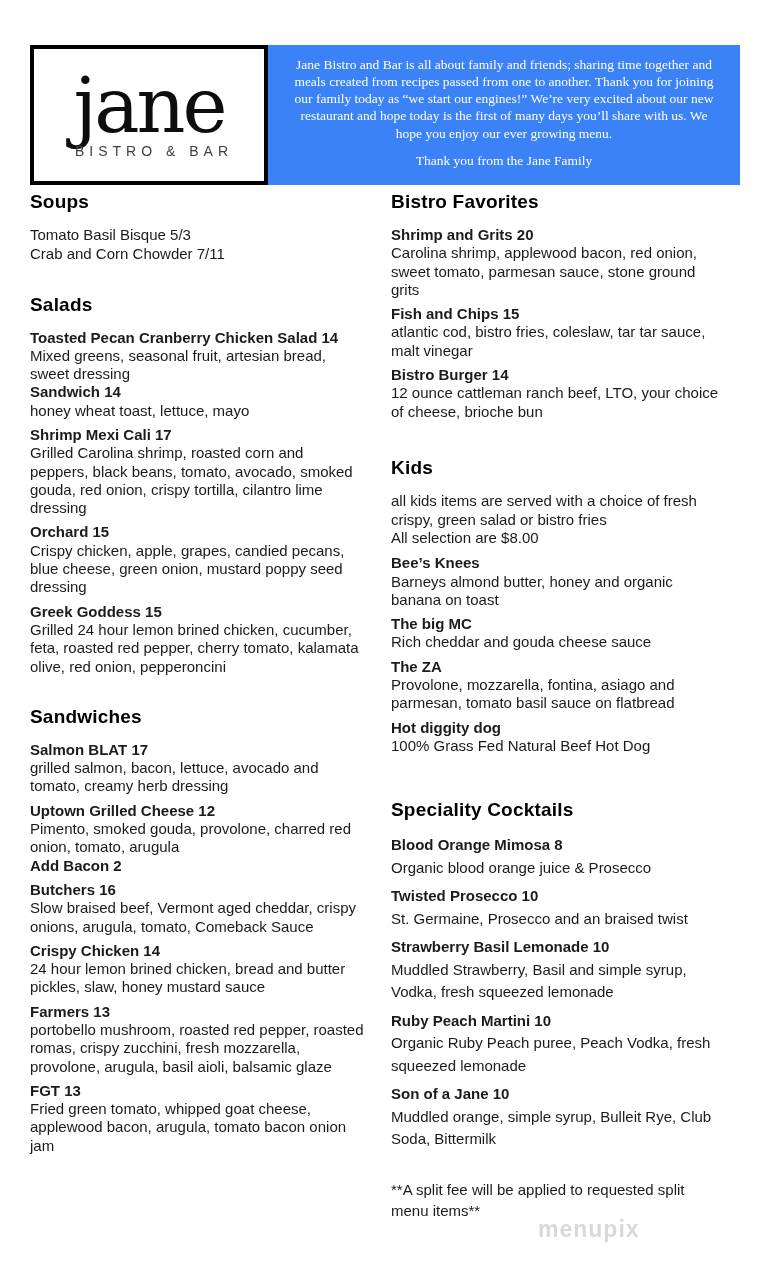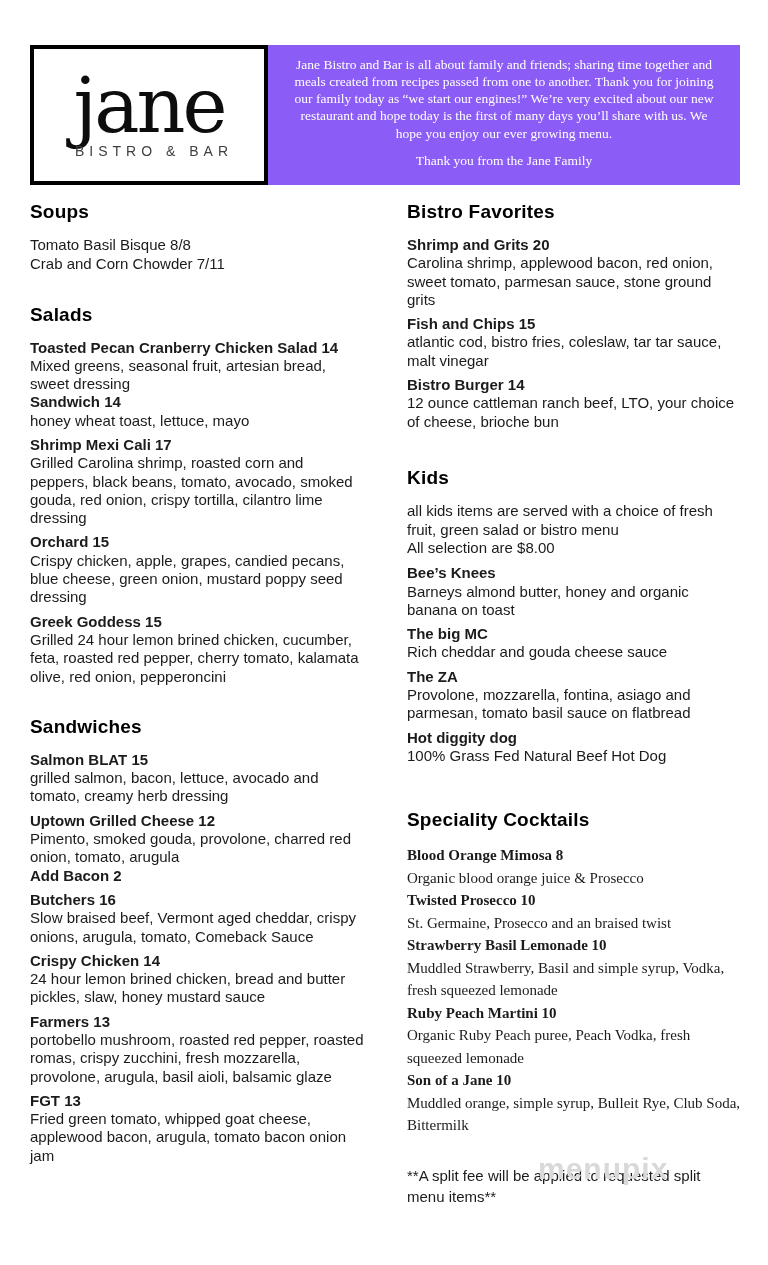--- a/index.html
+++ b/index.html
@@ -39,40 +39,40 @@
   }
   .logo-sub {
     font-size: 14px;
     letter-spacing: 5px;
     color: #404040;
     margin-top: 2px;
     padding-left: 10px;
   }
   .intro-panel {
     flex: 1;
-    background: #8b5cf6;
+    background: #3b82f6;
     color: #ffffff;
     font-family: "Liberation Serif", serif;
     text-align: center;
     padding: 11px 18px 0 18px;
   }
   .intro-text {
     font-size: 13.5px;
     line-height: 1.27;
   }
   .intro-signoff {
     font-size: 13.5px;
     margin-top: 11px;
   }
 
   
   .columns {
     display: flex;
-    gap: 42px;
-    padding: 16px 28px 0 30px;
+    gap: 26px;
+    padding: 6px 28px 0 30px;
   }
   .col-left  { width: 335px; flex-shrink: 0; }
   .col-right { width: 335px; flex-shrink: 0; }
 
   .section { margin-top: 30px; }
   .section.first { margin-top: 0; }
   .section.kids-section { margin-top: 36px; }
   .section.cocktails-section { margin-top: 44px; }
 
   .section-title {
@@ -99,37 +99,37 @@
     font-size: 15px;
     line-height: 1.22;
   }
 
   .kids-note {
     font-size: 15px;
     line-height: 1.25;
     margin-bottom: 6px;
   }
 
-  .cocktails-section .item { margin-top: 0; font-family: Liberation Serif, serif; }
+  .cocktails-section .item { margin-top: 6px; }
   .cocktails-section .item-name,
   .cocktails-section .item-desc {
     line-height: 1.5;
   }
 
   .footnote {
     margin-top: 28px;
     font-size: 15px;
     line-height: 1.45;
   }
 
   .watermark {
     position: absolute;
     left: 538px;
-    top: 1152px;
-    font-size: 30px;
+    top: 1216px;
+    font-size: 23px;
     font-weight: 700;
     letter-spacing: 1px;
     color: #d9d9d9;
   }
 </style>
 </head>
 <body>
 
 <header class="banner">
   <div class="logo-box">
@@ -141,21 +141,21 @@
     <p class="intro-signoff">Thank you from the Jane Family</p>
   </div>
 </header>
 
 <main class="columns">
 
   <div class="col-left">
 
     <section class="section first">
       <h2 class="section-title">Soups</h2>
-      <p class="plain">Tomato Basil Bisque 8/8</p>
+      <p class="plain">Tomato Basil Bisque 5/3</p>
       <p class="plain">Crab and Corn Chowder 7/11</p>
     </section>
 
     <section class="section">
       <h2 class="section-title">Salads</h2>
 
       <div class="item tight">
         <p class="item-name">Toasted Pecan Cranberry Chicken Salad 14</p>
         <p class="item-desc">Mixed greens, seasonal fruit, artesian bread, sweet dressing</p>
       </div>
@@ -174,21 +174,21 @@
       <div class="item">
         <p class="item-name">Greek Goddess 15</p>
         <p class="item-desc">Grilled 24 hour lemon brined chicken, cucumber, feta, roasted red pepper, cherry tomato, kalamata olive, red onion, pepperoncini</p>
       </div>
     </section>
 
     <section class="section">
       <h2 class="section-title">Sandwiches</h2>
 
       <div class="item tight">
-        <p class="item-name">Salmon BLAT 15</p>
+        <p class="item-name">Salmon BLAT 17</p>
         <p class="item-desc">grilled salmon, bacon, lettuce, avocado and tomato, creamy herb dressing</p>
       </div>
       <div class="item">
         <p class="item-name">Uptown Grilled Cheese 12</p>
         <p class="item-desc">Pimento, smoked gouda, provolone, charred red onion, tomato, arugula</p>
       </div>
       <div class="item tight">
         <p class="item-name">Add Bacon 2</p>
       </div>
       <div class="item">
@@ -225,21 +225,21 @@
         <p class="item-desc">atlantic cod, bistro fries, coleslaw, tar tar sauce, malt vinegar</p>
       </div>
       <div class="item">
         <p class="item-name">Bistro Burger 14</p>
         <p class="item-desc">12 ounce cattleman ranch beef, LTO, your choice of cheese, brioche bun</p>
       </div>
     </section>
 
     <section class="section kids-section">
       <h2 class="section-title">Kids</h2>
-      <p class="kids-note"><span>all kids items are served with a choice of fresh fruit, green salad or bistro menu</span><br><span>All selection are $8.00</span></p>
+      <p class="kids-note"><span>all kids items are served with a choice of fresh crispy, green salad or bistro fries</span><br><span>All selection are $8.00</span></p>
 
       <div class="item">
         <p class="item-name">Bee’s Knees</p>
         <p class="item-desc">Barneys almond butter, honey and organic banana on toast</p>
       </div>
       <div class="item">
         <p class="item-name">The big MC</p>
         <p class="item-desc">Rich cheddar and gouda cheese sauce</p>
       </div>
       <div class="item">

